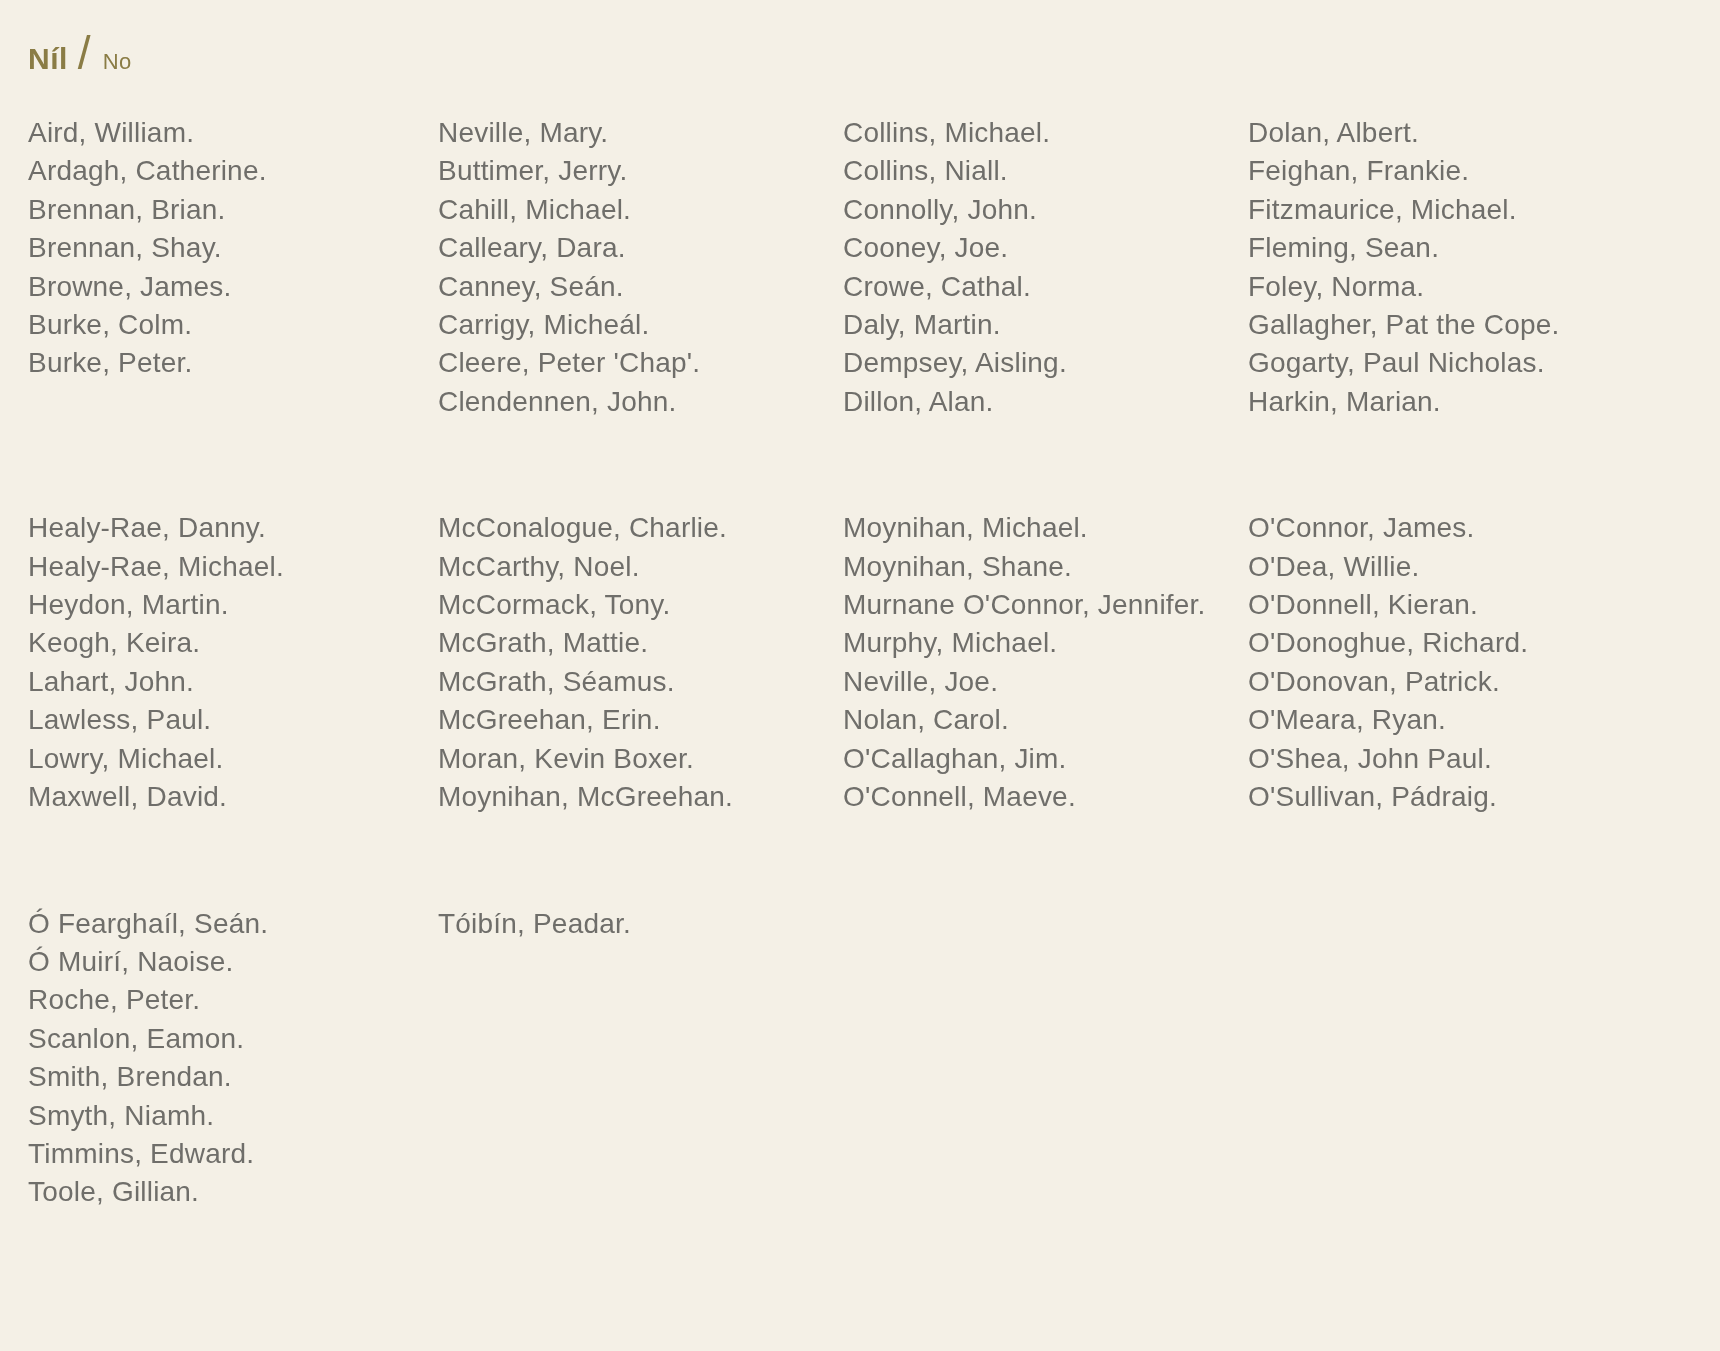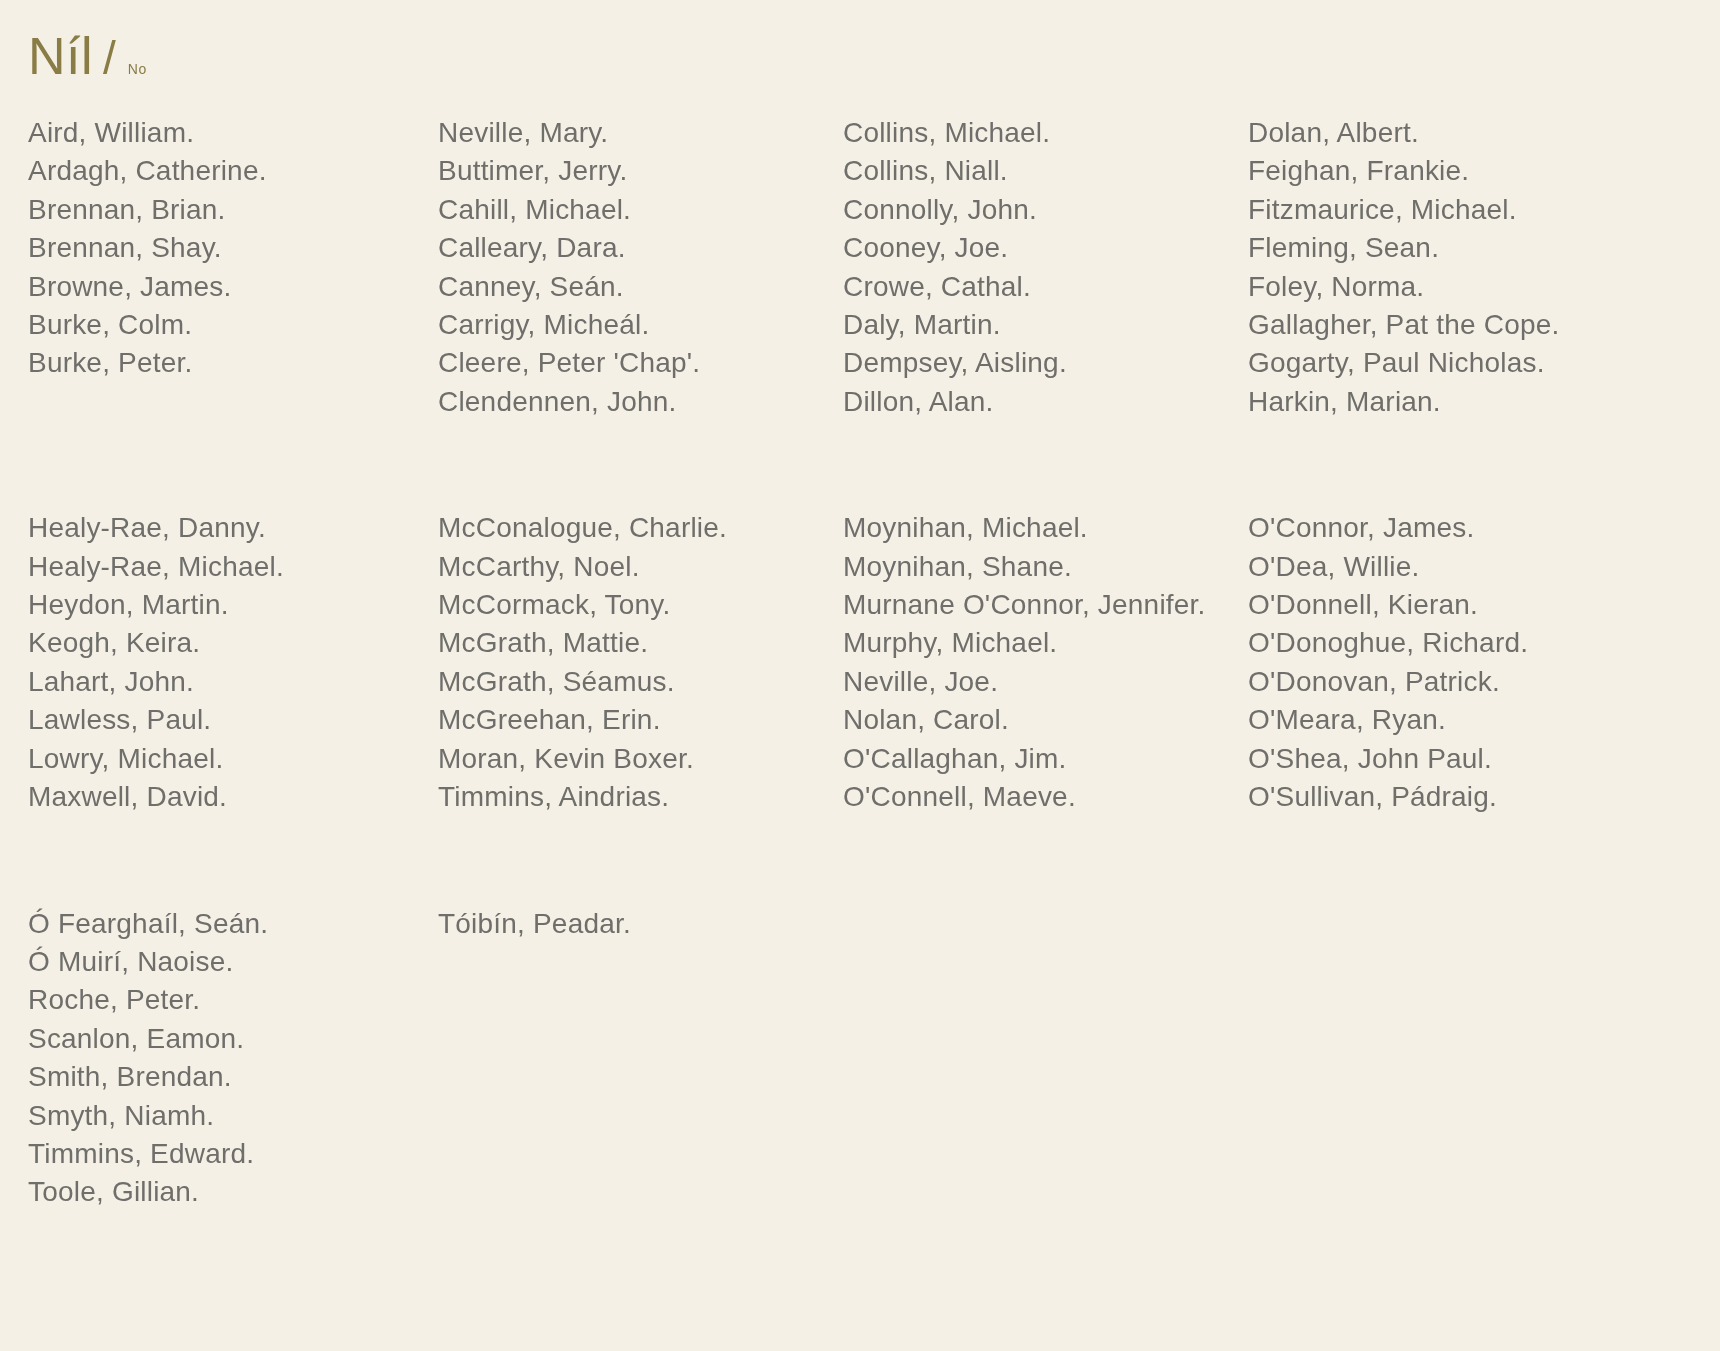--- a/index.html
+++ b/index.html
@@ -17,31 +17,31 @@
     padding: 26px 20px 0 28px;
     box-sizing: border-box;
   }
   .header {
     display: flex;
     align-items: baseline;
     height: 52px;
     color: var(--accent, #8a7c45);
   }
   .title-ga {
-    font-size: 52px;
-    font-weight: 400;
+    font-size: 30px;
+    font-weight: 700;
     letter-spacing: 0.5px;
   }
   .slash {
     font-size: 46px;
     font-weight: 300;
     margin: 0 12px 0 10px;
   }
   .title-en {
-    font-size: 14px;
+    font-size: 22px;
     font-weight: 400;
     letter-spacing: 0.5px;
   }
   .group {
     display: grid;
     grid-template-columns: 410px 405px 405px auto;
     align-items: start;
     margin-top: 88px;
   }
   .group:first-child {
@@ -128,21 +128,21 @@
           <div class="name">Maxwell, David.</div>
         </div>
         <div class="col">
           <div class="name">McConalogue, Charlie.</div>
           <div class="name">McCarthy, Noel.</div>
           <div class="name">McCormack, Tony.</div>
           <div class="name">McGrath, Mattie.</div>
           <div class="name">McGrath, Séamus.</div>
           <div class="name">McGreehan, Erin.</div>
           <div class="name">Moran, Kevin Boxer.</div>
-          <div class="name">Timmins, Aindrias.</div>
+          <div class="name">Moynihan, McGreehan.</div>
         </div>
         <div class="col">
           <div class="name">Moynihan, Michael.</div>
           <div class="name">Moynihan, Shane.</div>
           <div class="name">Murnane O'Connor, Jennifer.</div>
           <div class="name">Murphy, Michael.</div>
           <div class="name">Neville, Joe.</div>
           <div class="name">Nolan, Carol.</div>
           <div class="name">O'Callaghan, Jim.</div>
           <div class="name">O'Connell, Maeve.</div>

